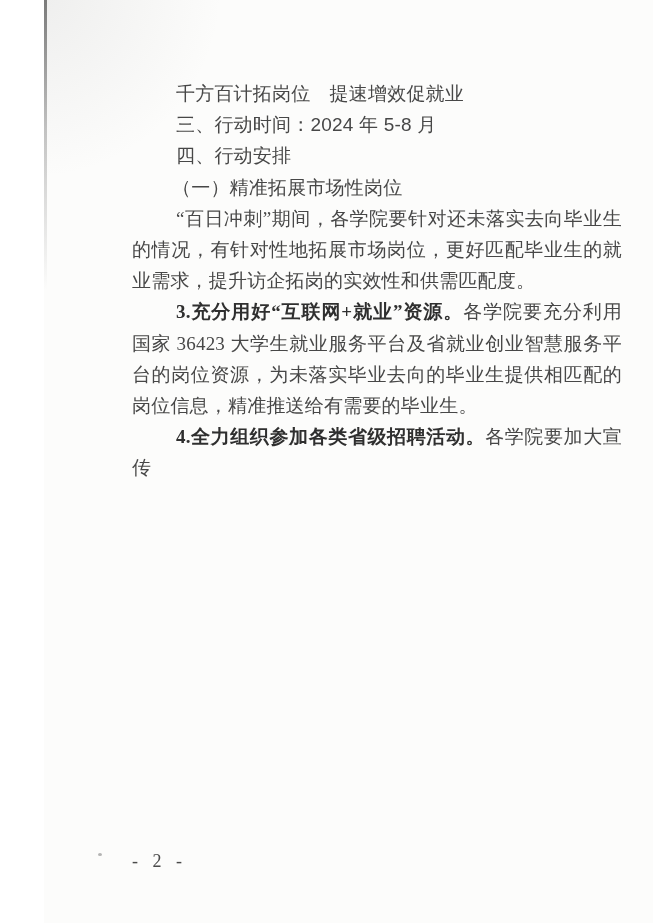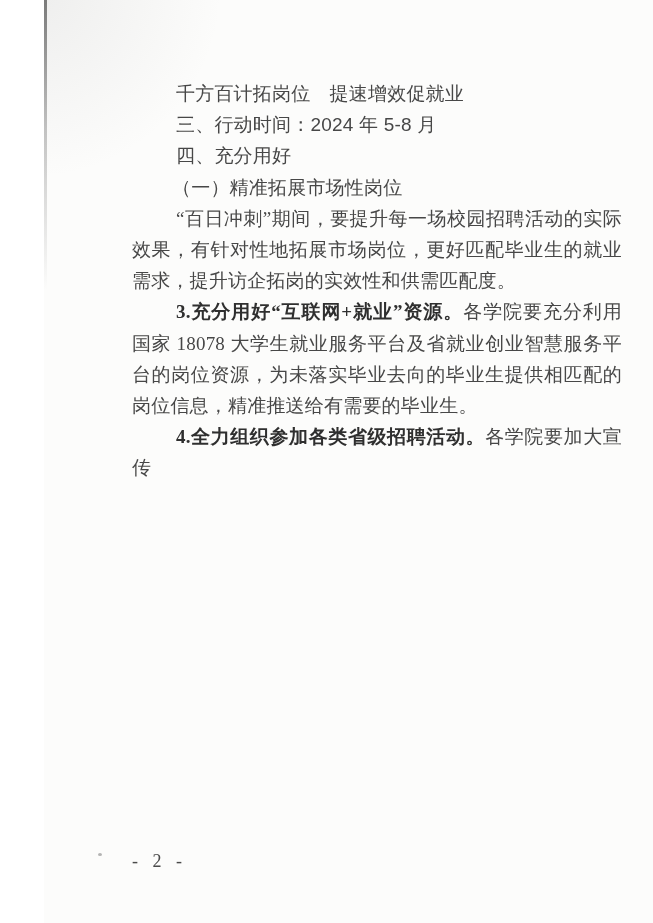--- a/index.html
+++ b/index.html
@@ -99,29 +99,29 @@
   <div class="edge-left"></div>
   <div class="edge-right"></div>
   <div class="speck"></div>
 
   <div class="content">
 
     <p class="intro-line">千方百计拓岗位　提速增效促就业</p>
 
     <p class="h-bold">三、行动时间：2024 年 5-8 月</p>
 
-    <p class="h-bold">四、充分用好</p>
+    <p class="h-bold">四、行动安排</p>
 
     <p class="h-kaiti">（一）精准拓展市场性岗位</p>
 
-    <p class="indent">“百日冲刺”期间，要提升每一场校园招聘活动的实际效果，有针对性地拓展市场岗位，更好匹配毕业生的就业需求，提升访企拓岗的实效性和供需匹配度。</p>
+    <p class="indent">“百日冲刺”期间，各学院要针对还未落实去向毕业生的情况，有针对性地拓展市场岗位，更好匹配毕业生的就业需求，提升访企拓岗的实效性和供需匹配度。</p>
 
 
 
-    <p class="indent"><span class="lead">3.充分用好“互联网+就业”资源。</span><span>各学院要充分利用国家 18078 大学生就业服务平台及省就业创业智慧服务平台的岗位资源，为未落实毕业去向的毕业生提供相匹配的岗位信息，精准推送给有需要的毕业生。</span></p>
+    <p class="indent"><span class="lead">3.充分用好“互联网+就业”资源。</span><span>各学院要充分利用国家 36423 大学生就业服务平台及省就业创业智慧服务平台的岗位资源，为未落实毕业去向的毕业生提供相匹配的岗位信息，精准推送给有需要的毕业生。</span></p>
 
     <p class="indent"><span class="lead">4.全力组织参加各类省级招聘活动。</span><span>各学院要加大宣传</span></p>
 
   </div>
 
   <div class="page-number">- 2 -</div>
 
 </div>
 
 </body></html>

